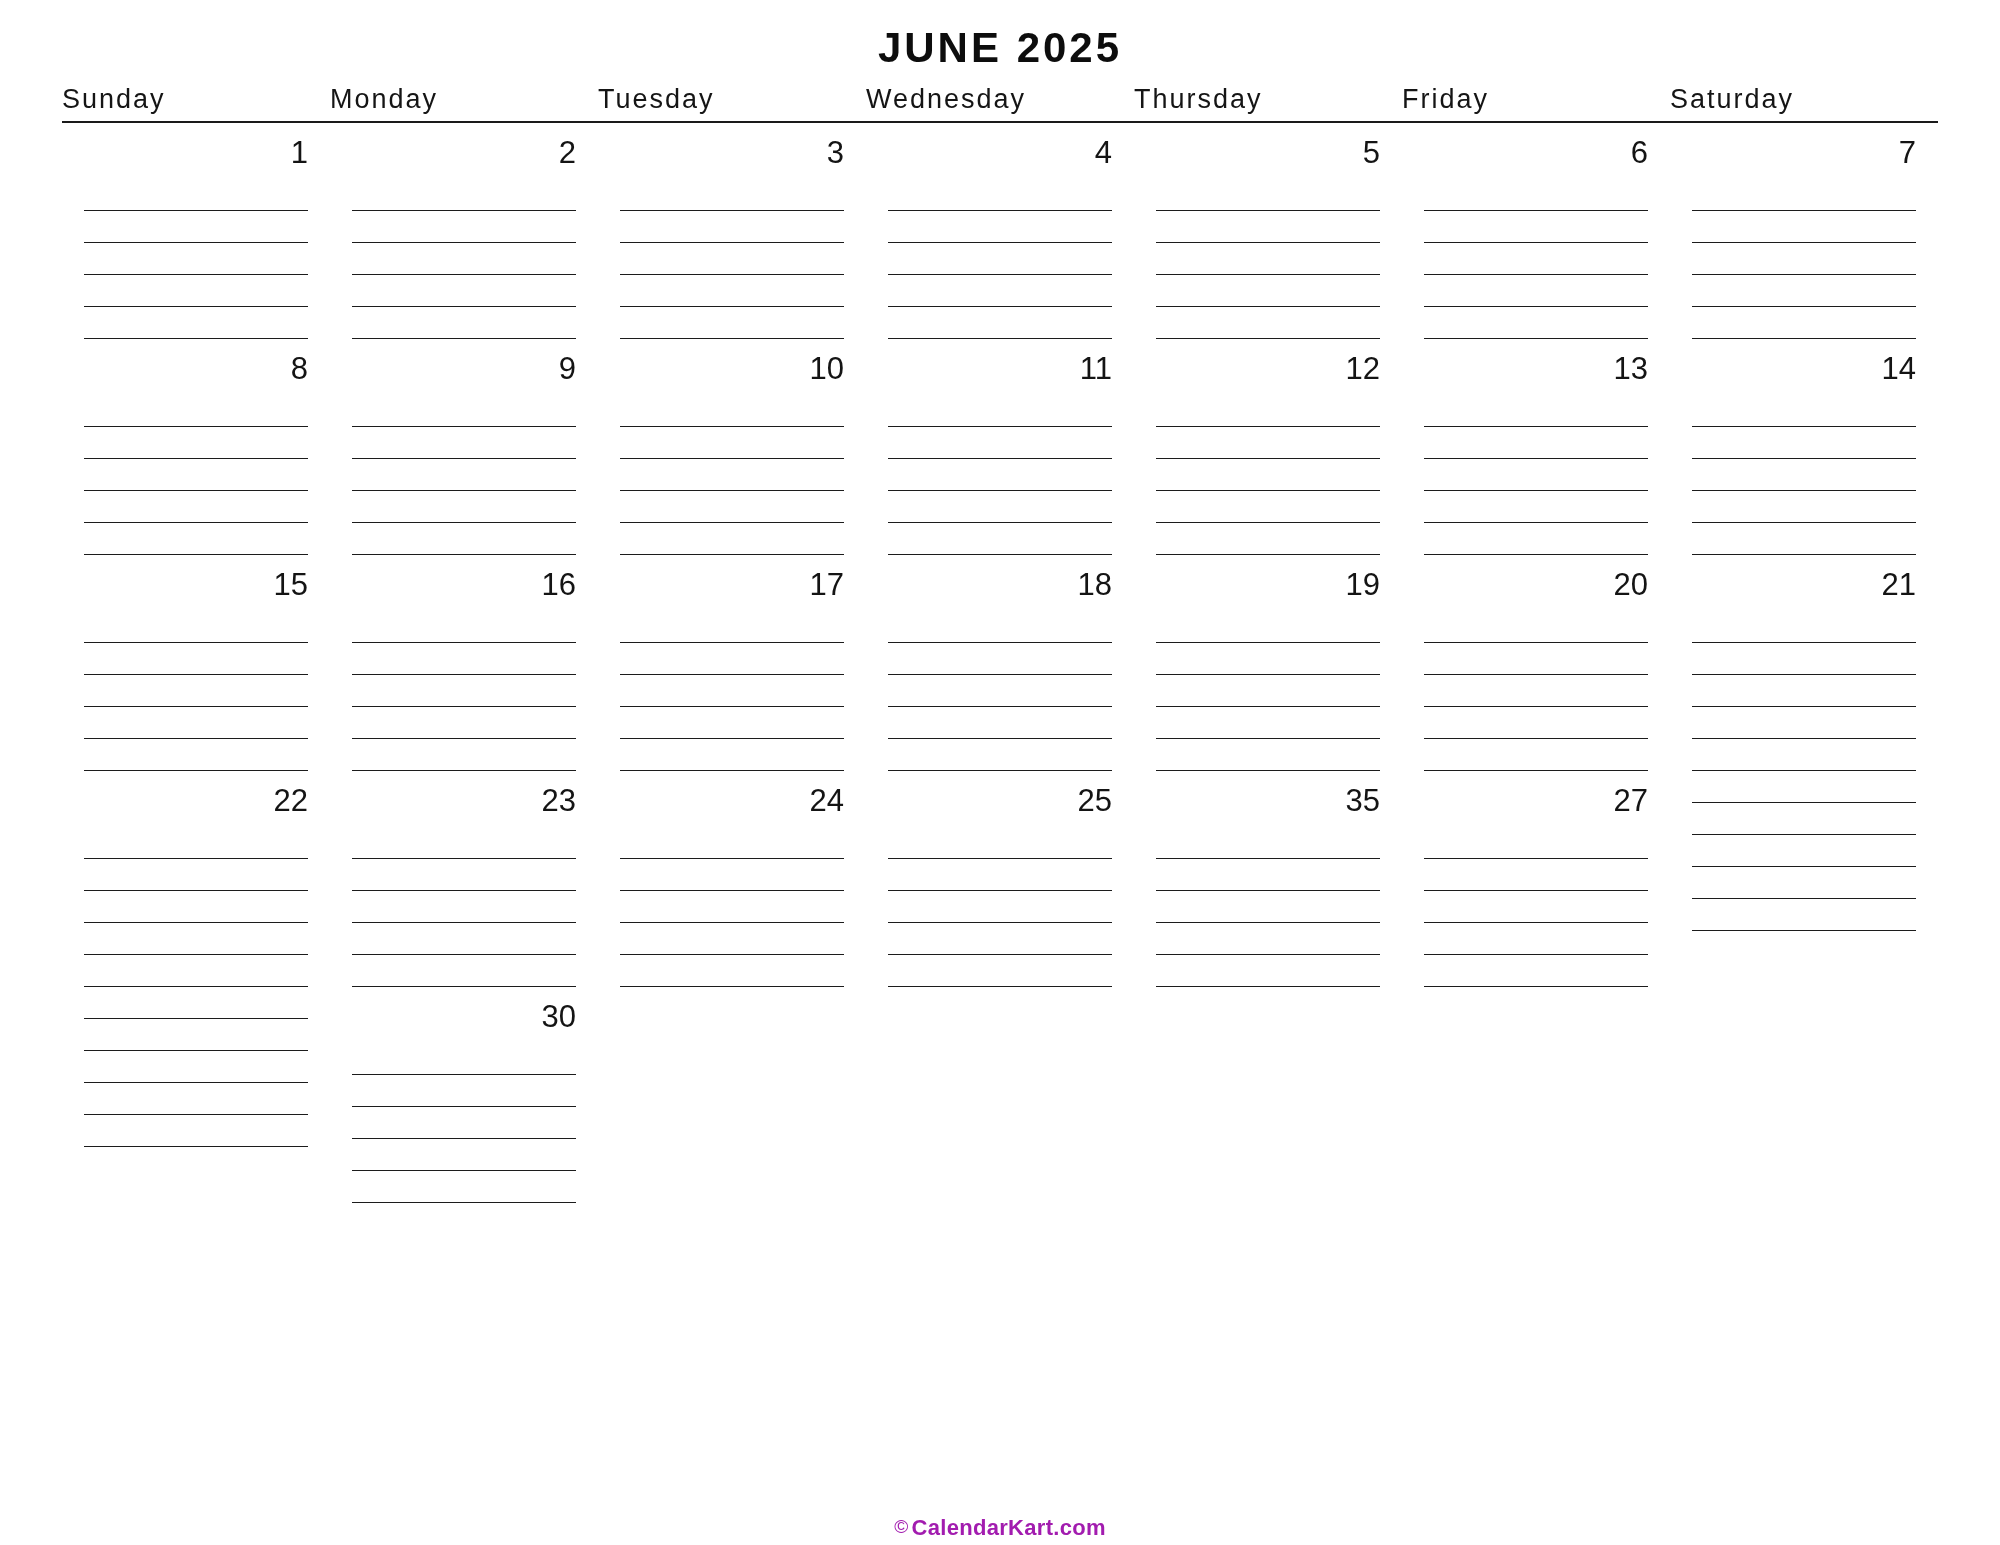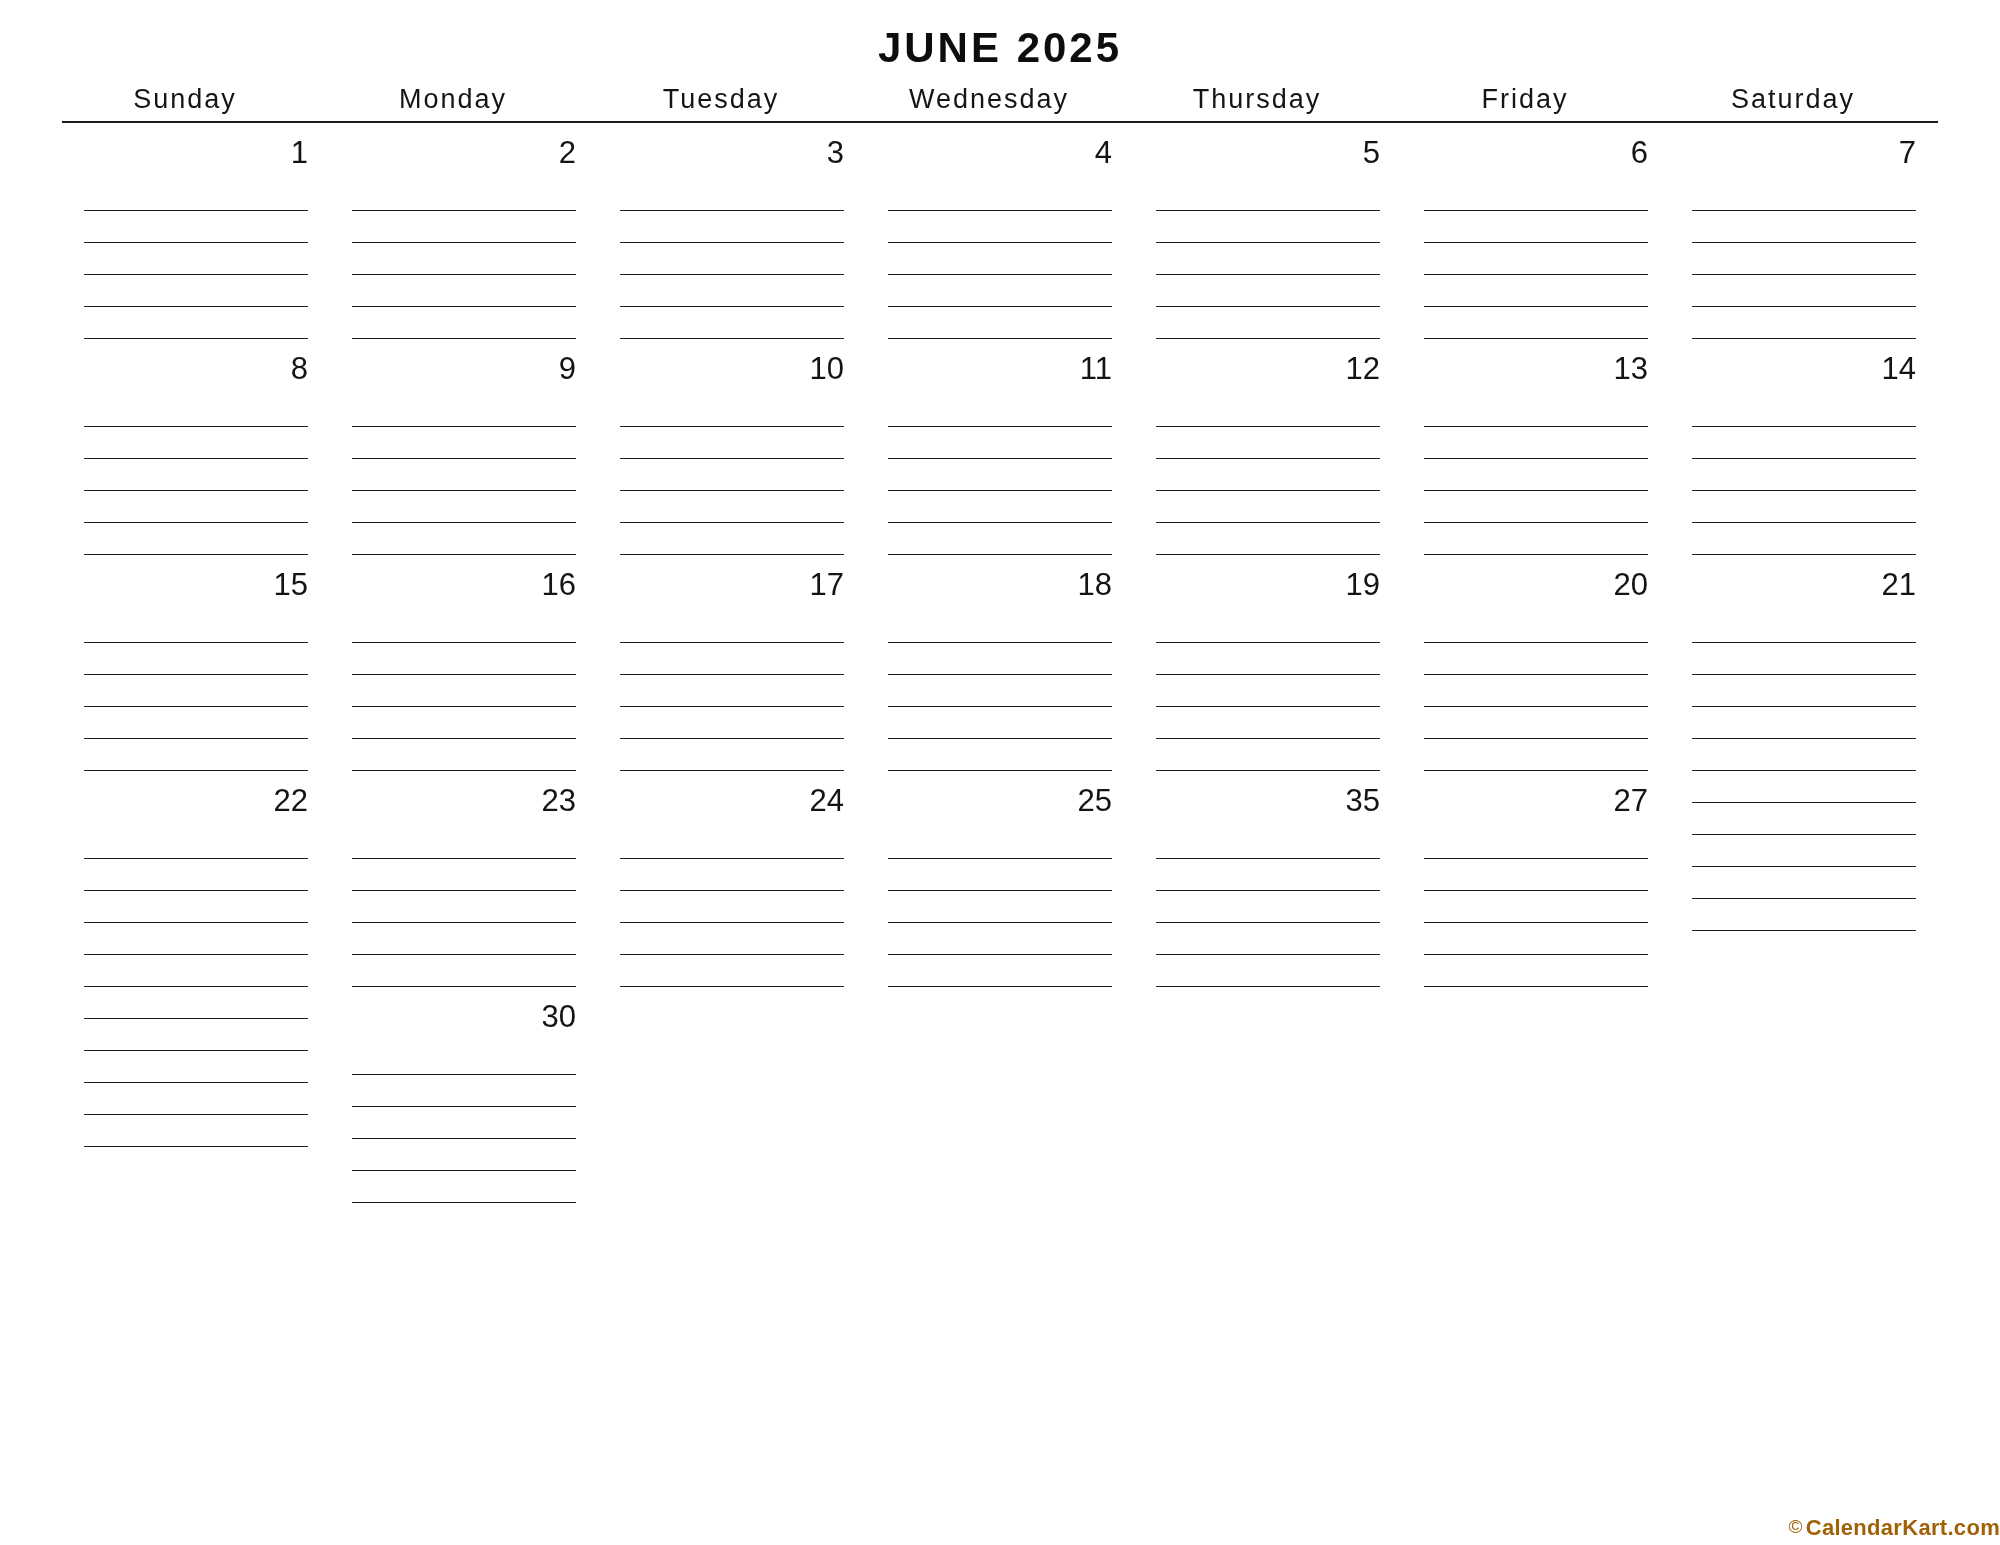--- a/index.html
+++ b/index.html
@@ -34,21 +34,21 @@
     font-family: "Liberation Sans", sans-serif;
   }
 
   .weekdays {
     display: grid;
     grid-template-columns: repeat(7, 1fr);
     border-bottom: 2px solid #1a1a1a;
     padding-bottom: 6px;
   }
   .weekday {
-    text-align: center;
+    text-align: left;
     font-size: 27px;
     letter-spacing: 2px;
     color: #151515;
     padding-right: 22px;
   }
 
   .weeks {
     margin-top: 0;
   }
 
@@ -82,24 +82,24 @@
   }
   .lines.hidden .line {
     border-bottom: none;
   }
 
   .footer {
     position: absolute;
     left: 0;
     right: 0;
     bottom: 28px;
-    text-align: right;
+    text-align: center;
     font-size: 22px;
     font-weight: bold;
-    color: #a16207;
+    color: #a21caf;
     letter-spacing: 0.3px;
   }
   .footer .copy {
     font-weight: normal;
     font-size: 19px;
     vertical-align: 2px;
     margin-right: 3px;
   }
 </style>
 </head>

